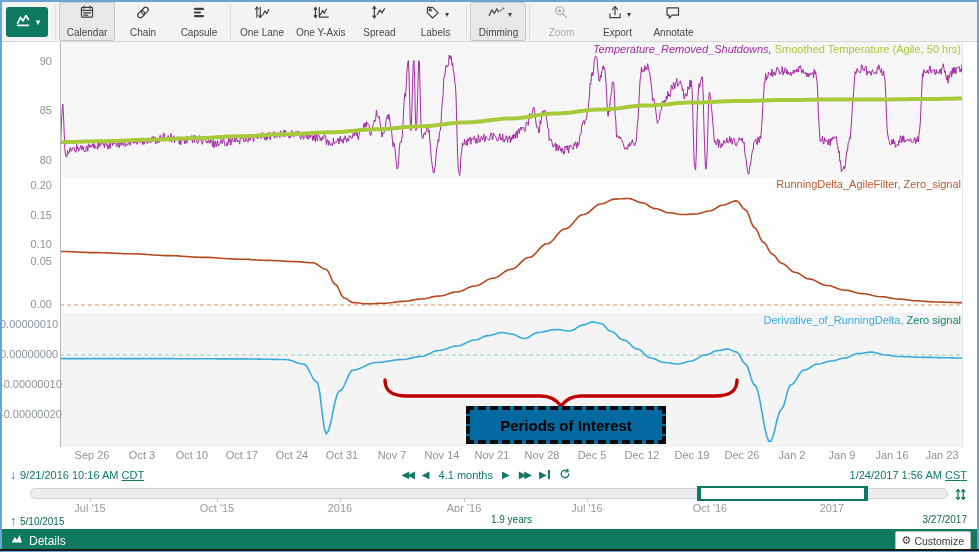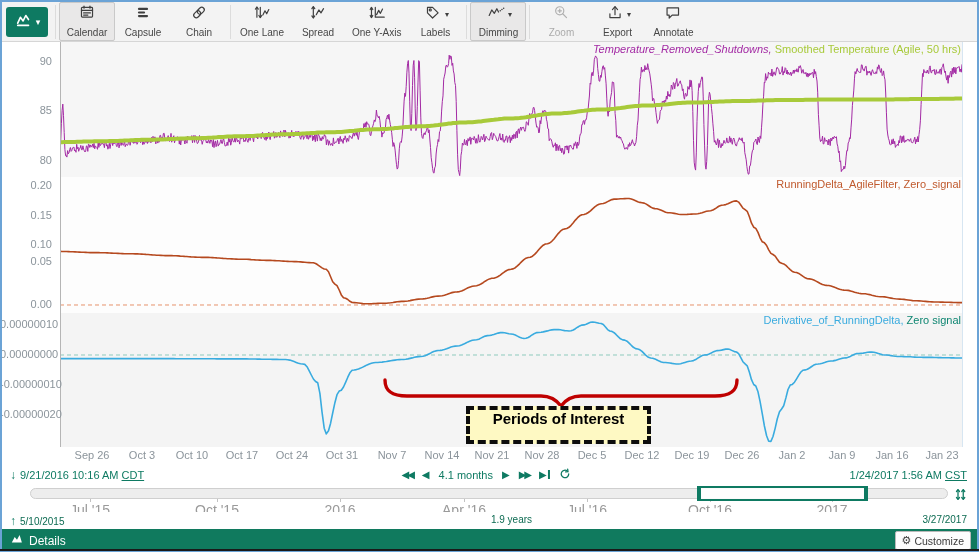--- a/index.html
+++ b/index.html
@@ -27,40 +27,40 @@
   .lane .rightedge{position:absolute;left:960px;top:0;bottom:0;width:1px;background:#d7e6f2;}
   .ytick{position:absolute;right:925px;width:52px;text-align:right;font-size:11px;color:#8b949b;line-height:13px;}
   .legend{position:absolute;right:16px;top:1px;font-size:11px;white-space:nowrap;z-index:5;}
   .lane-sep{position:absolute;left:0;width:975px;height:1px;background:#e0e0e0;}
 
   
   #xaxis{position:absolute;left:2px;top:447px;width:975px;height:17px;background:#fff;}
   .xlab{position:absolute;top:2px;width:70px;text-align:center;font-size:11px;color:#8b949b;}
 
   
-  #poi-box{position:absolute;left:466px;top:406px;width:185px;height:38px;background:#fef9c3;border:4px dashed #0d0d0d;box-sizing:border-box;display:flex;justify-content:center;z-index:10;font-size:15px;font-weight:bold;color:#000;}
+  #poi-box{position:absolute;left:466px;top:406px;width:200px;height:38px;background:#0369a1;border:4px dashed #0d0d0d;box-sizing:border-box;display:flex;align-items:center;justify-content:center;z-index:10;font-size:15px;font-weight:bold;color:#000;}
   #poi-brace{position:absolute;left:383px;top:377px;z-index:9;}
 
   
   #nav-row{position:absolute;left:2px;top:465px;width:975px;height:20px;background:#fff;display:flex;align-items:center;font-size:11px;color:#0e7a62;}
   #nav-left{position:absolute;left:8px;display:flex;align-items:center;gap:4px;}
   #nav-center{position:absolute;left:50%;transform:translateX(-52%);display:flex;align-items:center;gap:9px;}
   #nav-right{position:absolute;right:10px;}
   .navbtn{color:#0e7a62;cursor:pointer;font-size:10px;line-height:12px;user-select:none;}
   .tight{letter-spacing:-2px;}
   .tz{text-decoration:underline;cursor:pointer;}
   .endbar{display:inline-block;width:2px;height:9px;background:#0e7a62;vertical-align:-1px;margin-left:1px;}
   .garrow{font-weight:bold;font-size:12px;color:#0e7a62;}
 
   
   #slider-row{position:absolute;left:2px;top:486px;width:975px;height:26px;background:#fff;}
   #slider-track{position:absolute;left:28px;top:2px;width:918px;height:11px;background:#ededed;border:1px solid #cfcfcf;border-radius:6px;box-sizing:border-box;cursor:pointer;}
   #slider-range{position:absolute;left:695px;top:0px;width:171px;height:15px;background:rgba(255,255,255,.92);border:2px solid #0e7a62;box-sizing:border-box;cursor:grab;z-index:3;}
   .rhandle{position:absolute;top:-1px;width:3px;height:13px;background:#0e7a62;}
-  .slab{position:absolute;top:16px;width:60px;margin-left:-30px;text-align:center;font-size:14px;color:#9a9a9a;}
+  .slab{position:absolute;top:16px;width:60px;margin-left:-30px;text-align:center;font-size:11px;color:#9a9a9a;}
   .stick{position:absolute;top:13px;width:1px;height:3px;background:#c2c2c2;}
 
   
   #range-row{position:absolute;left:2px;top:512px;width:975px;height:17px;background:#fff;font-size:10px;color:#0d6b52;}
   #range-row .c{position:absolute;left:0;right:0;text-align:center;top:2px;padding-left:44px;}
   #range-row .l{position:absolute;left:8px;top:2px;display:flex;gap:4px;align-items:center;}
   #range-row .r{position:absolute;right:10px;top:2px;}
 
   
   #footer{position:absolute;left:2px;top:529px;width:975px;height:21px;background:#107a5e;display:flex;align-items:center;z-index:55;}
@@ -93,76 +93,76 @@
                 <line x1="6.5" y1="2.5" x2="6.5" y2="5"></line>
                 <line x1="13.5" y1="2.5" x2="13.5" y2="5"></line>
                 <line x1="6" y1="10.5" x2="14" y2="10.5"></line>
                 <line x1="6" y1="13" x2="11" y2="13"></line>
               </svg></span>
           </span>
           <span class="lbl">Calendar</span>
         </div>
         <div class="tb-btn">
           <span class="iconrow">
+            <span><svg width="22" height="17" viewBox="0 0 20 20" fill="none" stroke="#3f3f3f" stroke-width="1.4" stroke-linecap="round" stroke-linejoin="round">
+                <g transform="rotate(-45 10 10)">
+                  <rect x="2.5" y="7" width="9" height="6" rx="3"></rect>
+                  <rect x="8.5" y="7" width="9" height="6" rx="3"></rect>
+                </g>
+              </svg></span>
+          </span>
+          <span class="lbl">Chain</span>
+        </div>
+        <div class="tb-btn">
+          <span class="iconrow">
             <span><svg width="22" height="17" viewBox="0 0 20 20">
                 <g fill="#3f3f3f">
                   <rect x="4" y="4.5" width="12" height="2.6" rx="1.3"></rect>
                   <rect x="4" y="8.7" width="8.5" height="2.6" rx="1.3"></rect>
                   <rect x="4" y="12.9" width="12" height="2.6" rx="1.3"></rect>
                 </g>
               </svg></span>
           </span>
           <span class="lbl">Capsule</span>
         </div>
-        <div class="tb-btn">
-          <span class="iconrow">
-            <span><svg width="22" height="17" viewBox="0 0 20 20" fill="none" stroke="#3f3f3f" stroke-width="1.4" stroke-linecap="round" stroke-linejoin="round">
-                <g transform="rotate(-45 10 10)">
-                  <rect x="2.5" y="7" width="9" height="6" rx="3"></rect>
-                  <rect x="8.5" y="7" width="9" height="6" rx="3"></rect>
-                </g>
-              </svg></span>
-          </span>
-          <span class="lbl">Chain</span>
-        </div>
         <div class="tb-sep"></div>
         <div class="tb-btn">
           <span class="iconrow">
             <span><svg width="22" height="17" viewBox="0 0 20 20" fill="none" stroke="#3f3f3f" stroke-width="1.4" stroke-linecap="round" stroke-linejoin="round">
                 <line x1="4" y1="15.5" x2="4" y2="4"></line>
                 <path d="M2.3,6 L4,3.5 L5.7,6"></path>
                 <line x1="8" y1="4" x2="8" y2="15.5"></line>
                 <path d="M6.3,13.5 L8,16 L9.7,13.5"></path>
                 <polyline points="11,13 13.5,8 15.5,11.5 18,6.5"></polyline>
               </svg></span>
           </span>
           <span class="lbl">One Lane</span>
         </div>
         <div class="tb-btn">
           <span class="iconrow">
             <span><svg width="22" height="17" viewBox="0 0 20 20" fill="none" stroke="#3f3f3f" stroke-width="1.4" stroke-linecap="round" stroke-linejoin="round">
-                <line x1="4.5" y1="3.5" x2="4.5" y2="16"></line>
-                <path d="M2.8,5.5 L4.5,3 L6.2,5.5"></path>
-                <path d="M2.8,14 L4.5,16.5 L6.2,14"></path>
-                <polyline points="8,12.5 11,7 13.5,10.5 16.5,5.5"></polyline>
-              </svg></span>
-          </span>
-          <span class="lbl">Spread</span>
-        </div>
-        <div class="tb-btn">
-          <span class="iconrow">
-            <span><svg width="22" height="17" viewBox="0 0 20 20" fill="none" stroke="#3f3f3f" stroke-width="1.4" stroke-linecap="round" stroke-linejoin="round">
                 <line x1="3.5" y1="15.5" x2="3.5" y2="4.5"></line>
                 <path d="M2,6.5 L3.5,4 L5,6.5"></path>
                 <path d="M2,13.5 L3.5,16 L5,13.5"></path>
                 <polyline points="8,4 8,15.5 18.5,15.5"></polyline>
                 <polyline points="9.5,12.5 12,7.5 14,11 16.5,6"></polyline>
               </svg></span>
           </span>
           <span class="lbl">One Y-Axis</span>
+        </div>
+        <div class="tb-btn">
+          <span class="iconrow">
+            <span><svg width="22" height="17" viewBox="0 0 20 20" fill="none" stroke="#3f3f3f" stroke-width="1.4" stroke-linecap="round" stroke-linejoin="round">
+                <line x1="4.5" y1="3.5" x2="4.5" y2="16"></line>
+                <path d="M2.8,5.5 L4.5,3 L6.2,5.5"></path>
+                <path d="M2.8,14 L4.5,16.5 L6.2,14"></path>
+                <polyline points="8,12.5 11,7 13.5,10.5 16.5,5.5"></polyline>
+              </svg></span>
+          </span>
+          <span class="lbl">Spread</span>
         </div>
         <div class="tb-btn">
           <span class="iconrow">
             <span><svg width="22" height="17" viewBox="0 0 20 20" fill="none" stroke="#3f3f3f" stroke-width="1.4" stroke-linecap="round" stroke-linejoin="round">
                 <path d="M3.5,4 L9.5,4 L16,10.5 L9.5,16.5 L3.5,10.5 Z"></path>
                 <circle cx="6.8" cy="7" r="1.2"></circle>
               </svg></span>
             <span class="caret">▾</span>
           </span>
           <span class="lbl">Labels</span>

